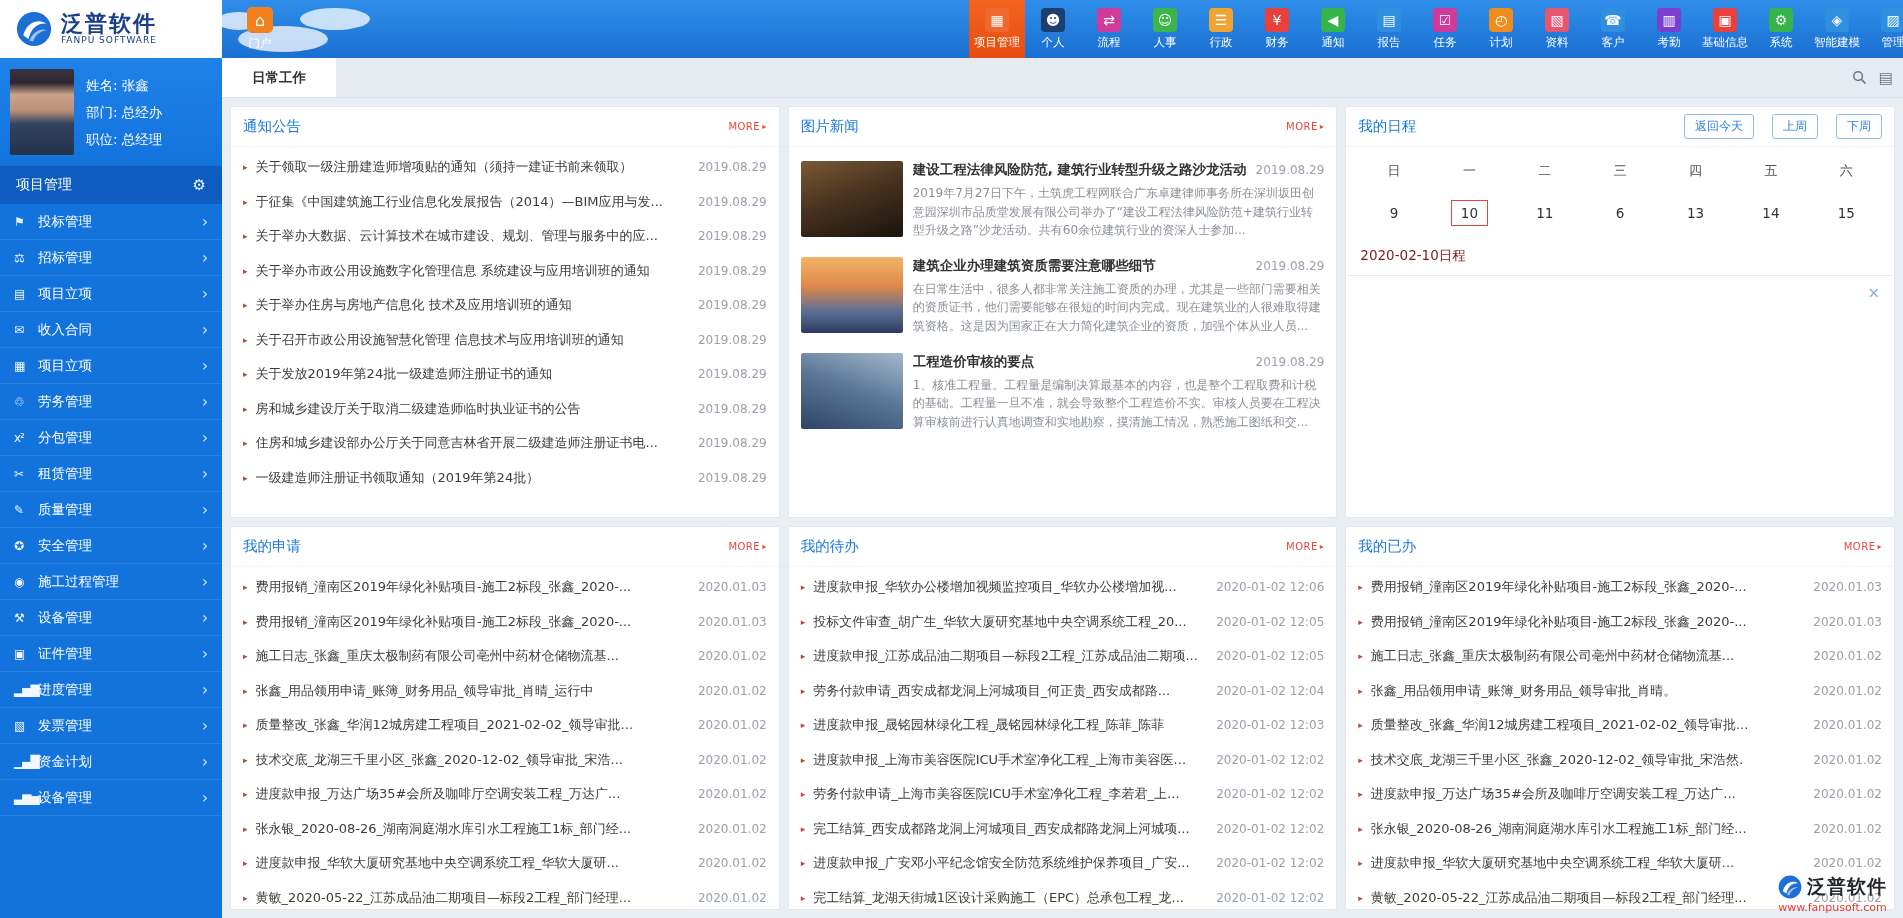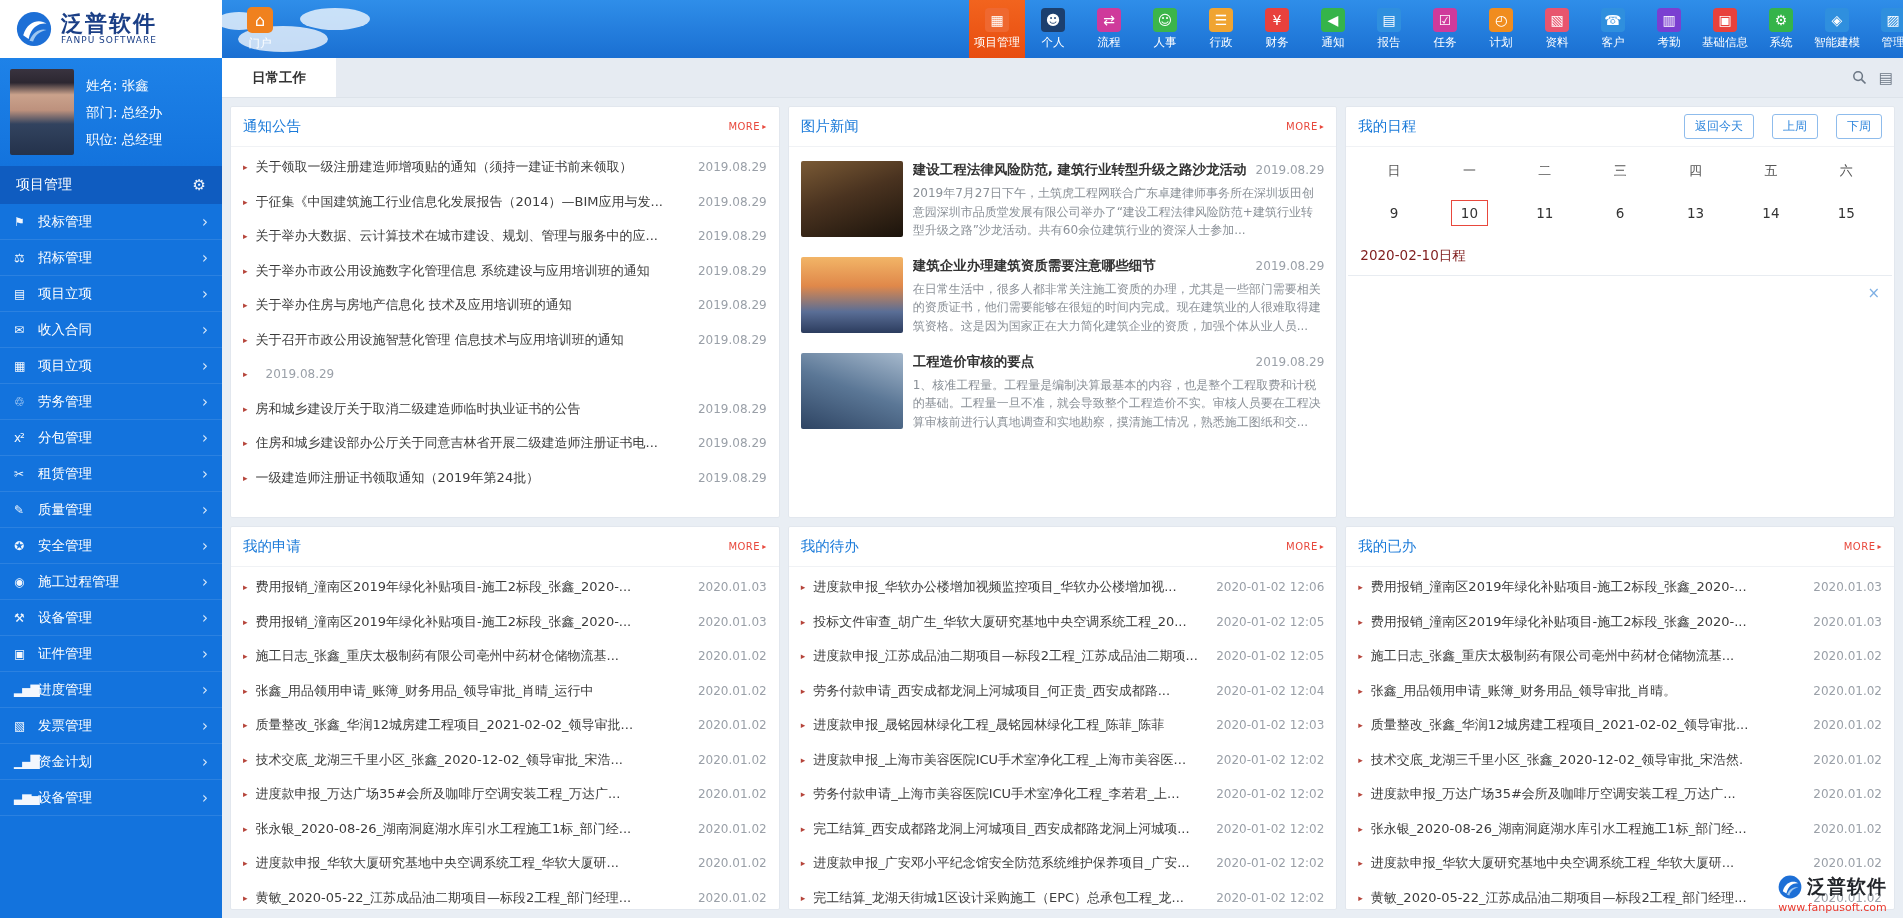--- a/index.html
+++ b/index.html
@@ -384,20 +384,21 @@
               </div>
 
               <div class="row">
                 <span class="blt">▸</span>
                 <span class="txt">关于召开市政公用设施智慧化管理 信息技术与应用培训班的通知</span>
                 <span class="dt">2019.08.29</span>
               </div>
 
               <div class="row">
                 <span class="blt">▸</span>
+                <span class="txt">关于发放2019年第24批一级建造师注册证书的通知</span>
                 <span class="dt">2019.08.29</span>
               </div>
 
               <div class="row">
                 <span class="blt">▸</span>
                 <span class="txt">房和城乡建设厅关于取消二级建造师临时执业证书的公告</span>
                 <span class="dt">2019.08.29</span>
               </div>
 
               <div class="row">

